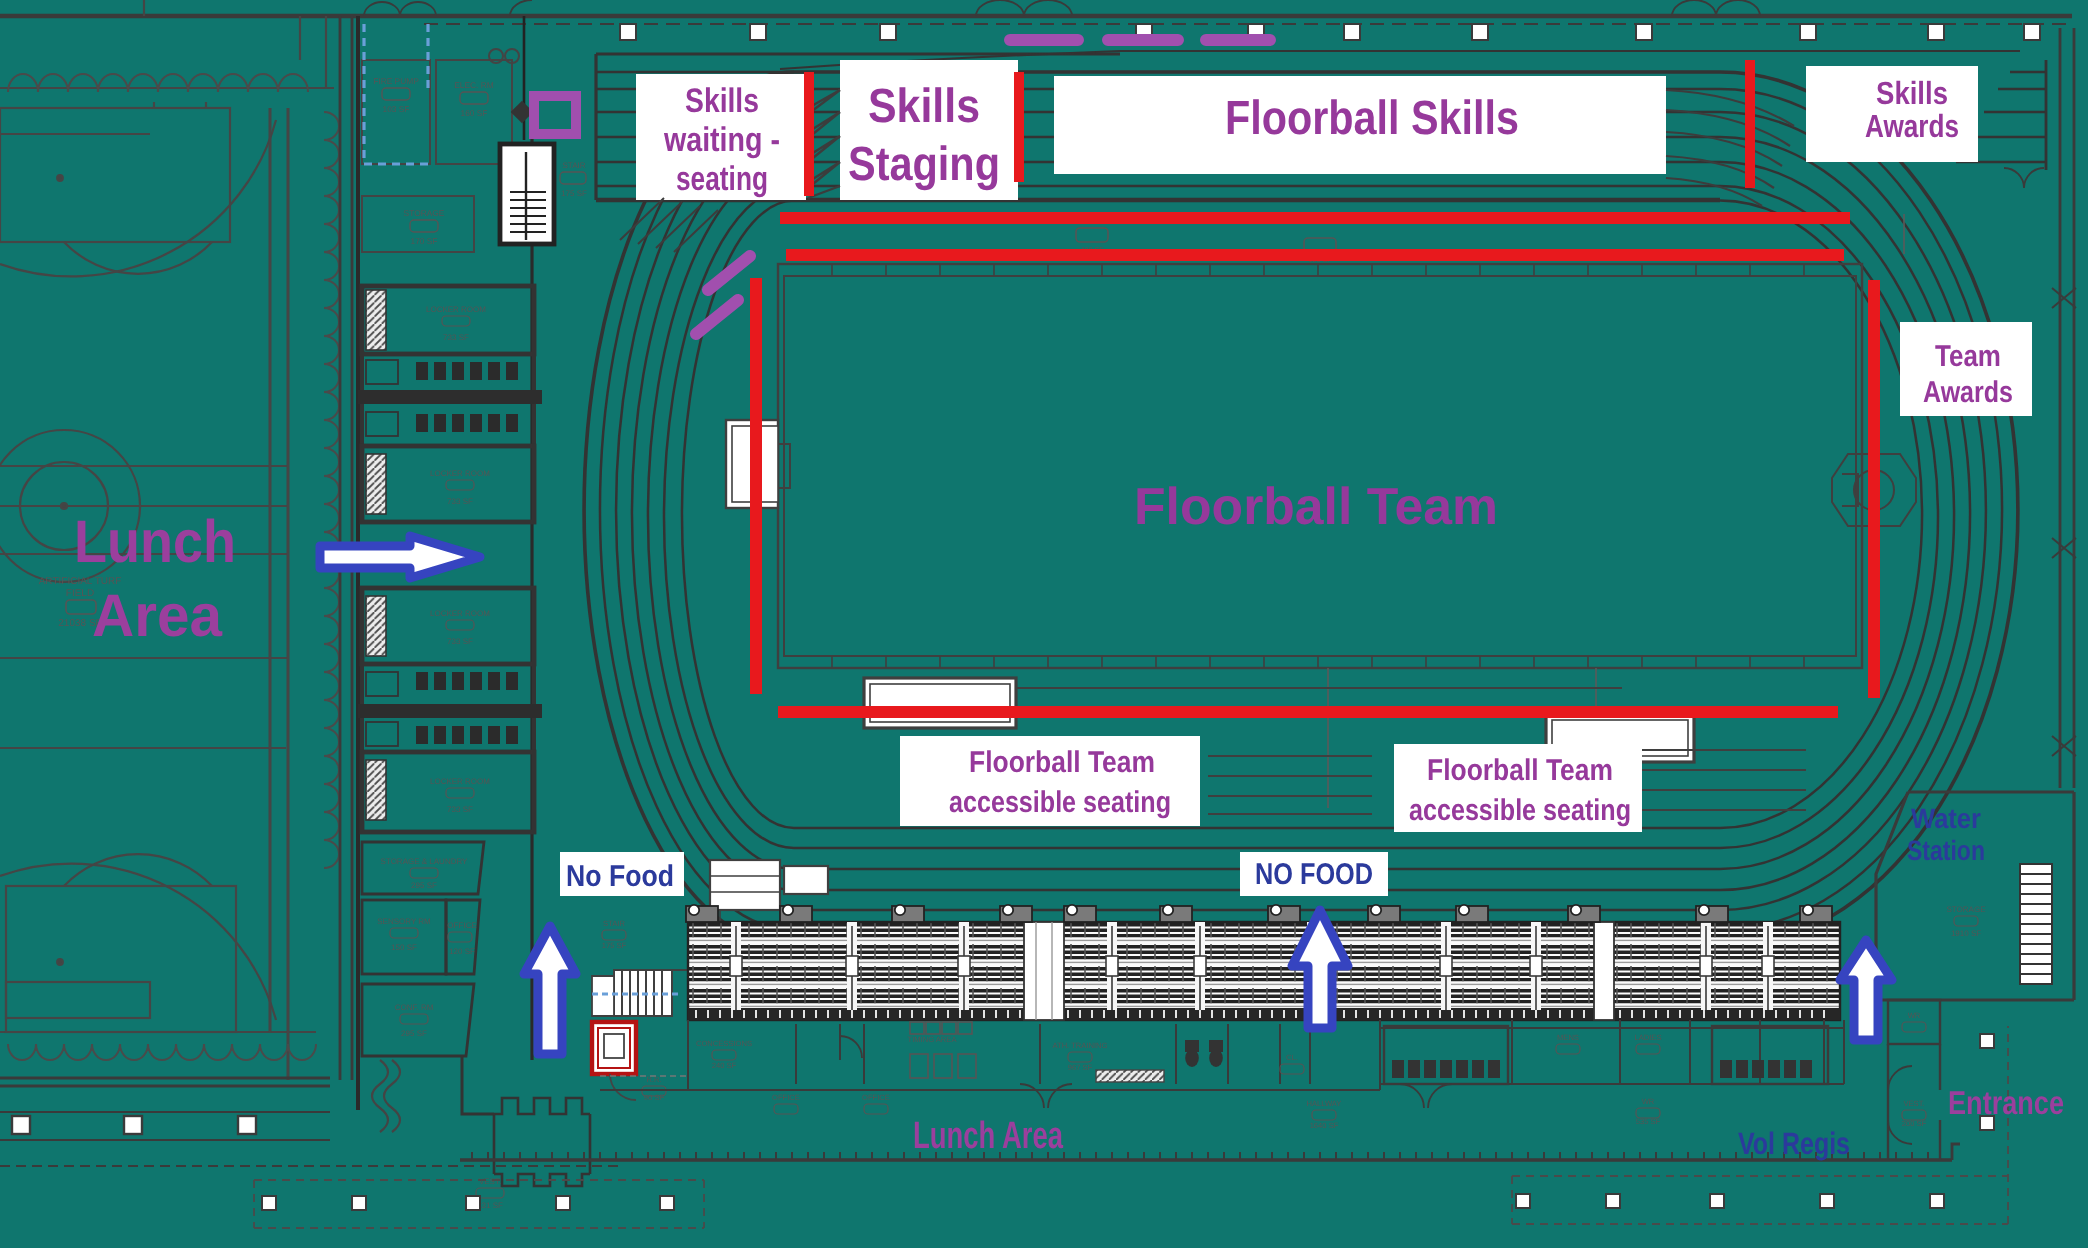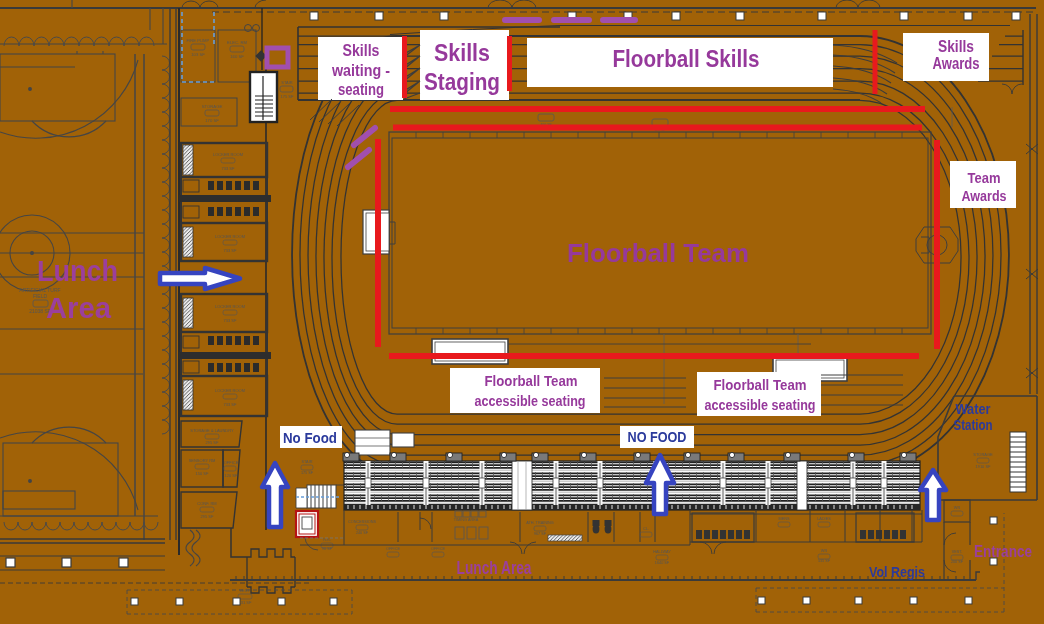--- a/index.html
+++ b/index.html
@@ -1,16 +1,16 @@
 <!DOCTYPE html>
 <html><head>
 <meta charset="utf-8">
 <style>
 html,body{margin:0;padding:0;background:#fff}
-#page{position:relative;width:1044px;height:624px;background:#a16207;overflow:hidden;font-family:"Liberation Sans",sans-serif}
+#page{position:relative;width:1044px;height:624px;background:#0f766e;overflow:hidden;font-family:"Liberation Sans",sans-serif}
 svg{position:absolute;left:0;top:0}
 </style>
 </head>
 <body>
 <div id="page">
 <svg width="1044" height="624" viewBox="0 0 1044 624">
 <defs>
 <pattern id="bl" width="7" height="11" patternUnits="userSpaceOnUse" y="461">
 <rect width="7" height="11" fill="#fafafa"></rect>
 <path d="M0 1.4 H7 M0 4.1 H7 M0 6.8 H7" stroke="#222" stroke-width="1.7" fill="none"></path>

